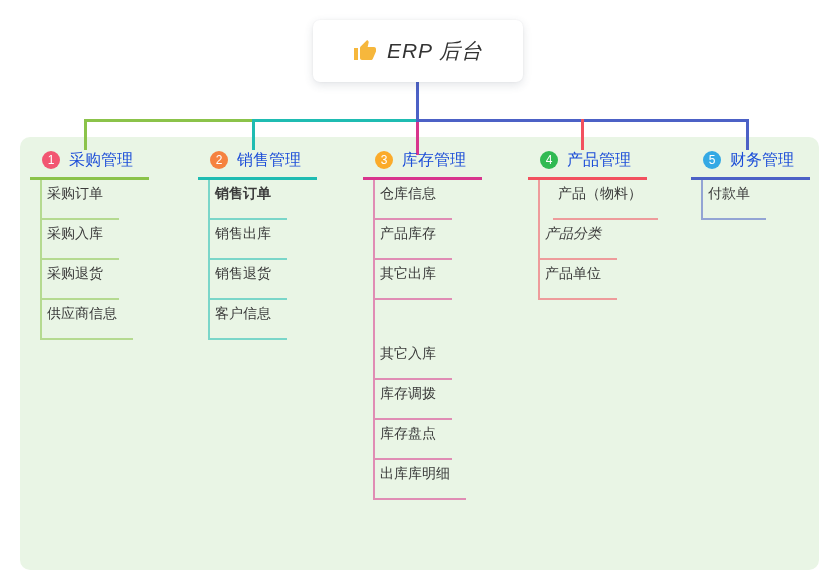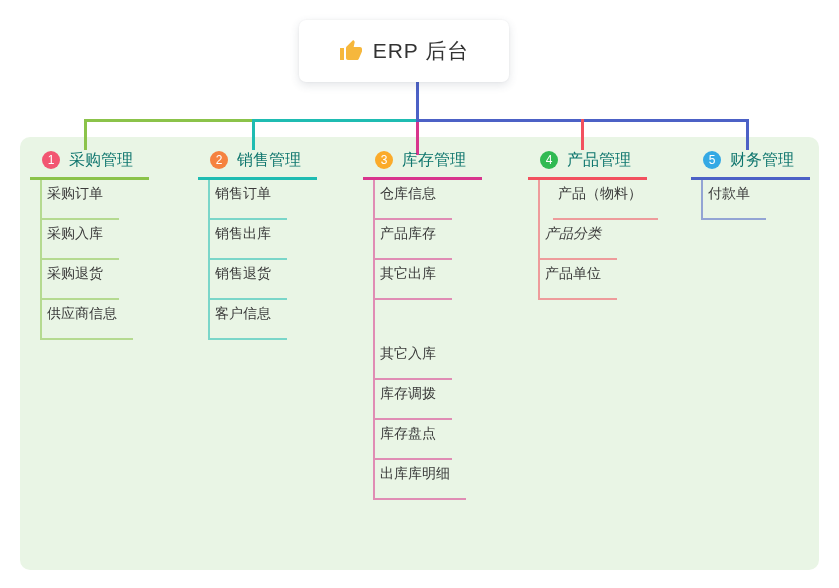--- a/index.html
+++ b/index.html
@@ -17,30 +17,31 @@
   .panel {
     position: absolute;
     left: 20px; top: 137px;
     width: 799px; height: 433px;
     background: #e9f5e5;
     border-radius: 10px;
   }
 
   .root-box {
     position: absolute;
-    left: 299px; top: 20px;
+    left: 313px; top: 20px;
     width: 210px; height: 62px;
     background: #ffffff;
     border-radius: 7px;
     box-shadow: 0 3px 10px rgba(60,70,90,.14), 0 0 2px rgba(60,70,90,.08);
     display: flex;
     align-items: center;
     justify-content: center;
     gap: 10px;
     z-index: 3;
+    font-style: italic;
   }
   .root-title {
     font-size: 21px;
     color: #333333;
     letter-spacing: 1px;
   }
   .thumb-icon { width: 24px; height: 24px; display: inline-block; }
 
   .conn { position: absolute; z-index: 1; }
   .conn.h { height: 3px; }
@@ -61,21 +62,21 @@
     border-radius: 50%;
     color: #ffffff;
     font-size: 12px;
     line-height: 18px;
     text-align: center;
     flex: 0 0 18px;
   }
   .branch-label {
     font-size: 16px;
     line-height: 22px;
-    color: #0f766e;
+    color: #1d4ed8;
     white-space: nowrap;
   }
 
   .children {
     margin-left: 10px;
     border-left: 2px solid;
   }
   .child {
     height: 40px;
     width: max-content;
@@ -131,21 +132,21 @@
             <span class="child-label">采购退货</span>
           </div>
           <div class="child" style="border-color: rgba(139, 195, 74, 0.55);">
             <span class="child-label">供应商信息</span>
           </div>
         </div></div>
       <div class="branch" style="left: 198px; top: 149px;"><div class="branch-header" style="border-color: rgb(31, 188, 178);">
           <span class="badge" style="background: rgb(245, 130, 63);">2</span>
           <span class="branch-label">销售管理</span>
         </div><div class="children" style="border-color: rgba(31, 188, 178, 0.55);">
-          <div class="child" style="border-color: rgba(31, 188, 178, 0.55);">
+          <div class="child" style="border-color: rgba(31, 188, 178, 0.55); font-weight: bold;">
             <span class="child-label">销售订单</span>
           </div>
           <div class="child" style="border-color: rgba(31, 188, 178, 0.55);">
             <span class="child-label">销售出库</span>
           </div>
           <div class="child" style="border-color: rgba(31, 188, 178, 0.55);">
             <span class="child-label">销售退货</span>
           </div>
           <div class="child" style="border-color: rgba(31, 188, 178, 0.55);">
             <span class="child-label">客户信息</span>

